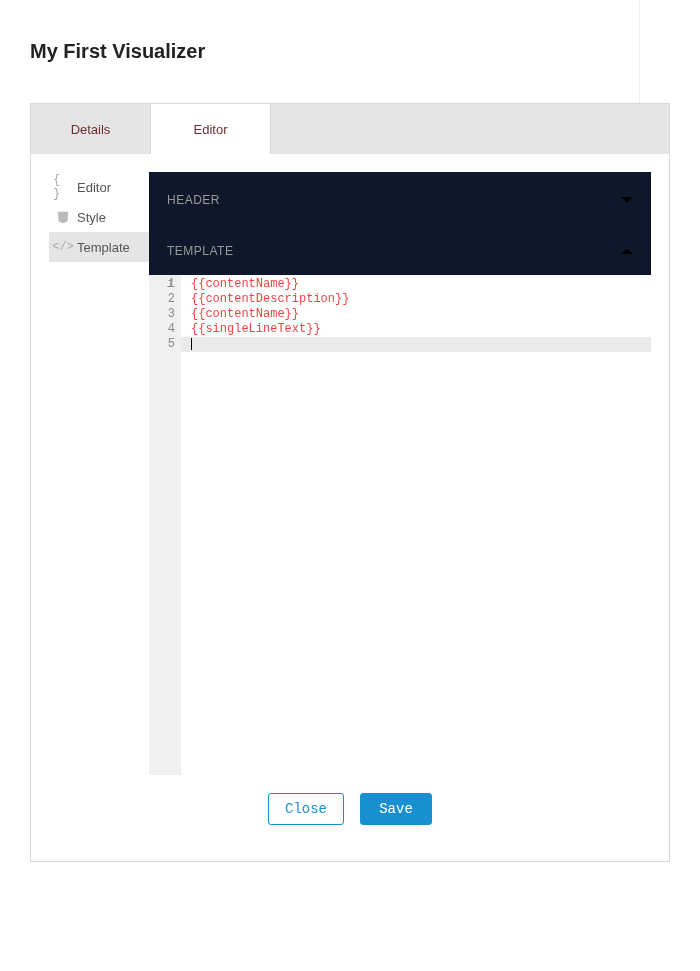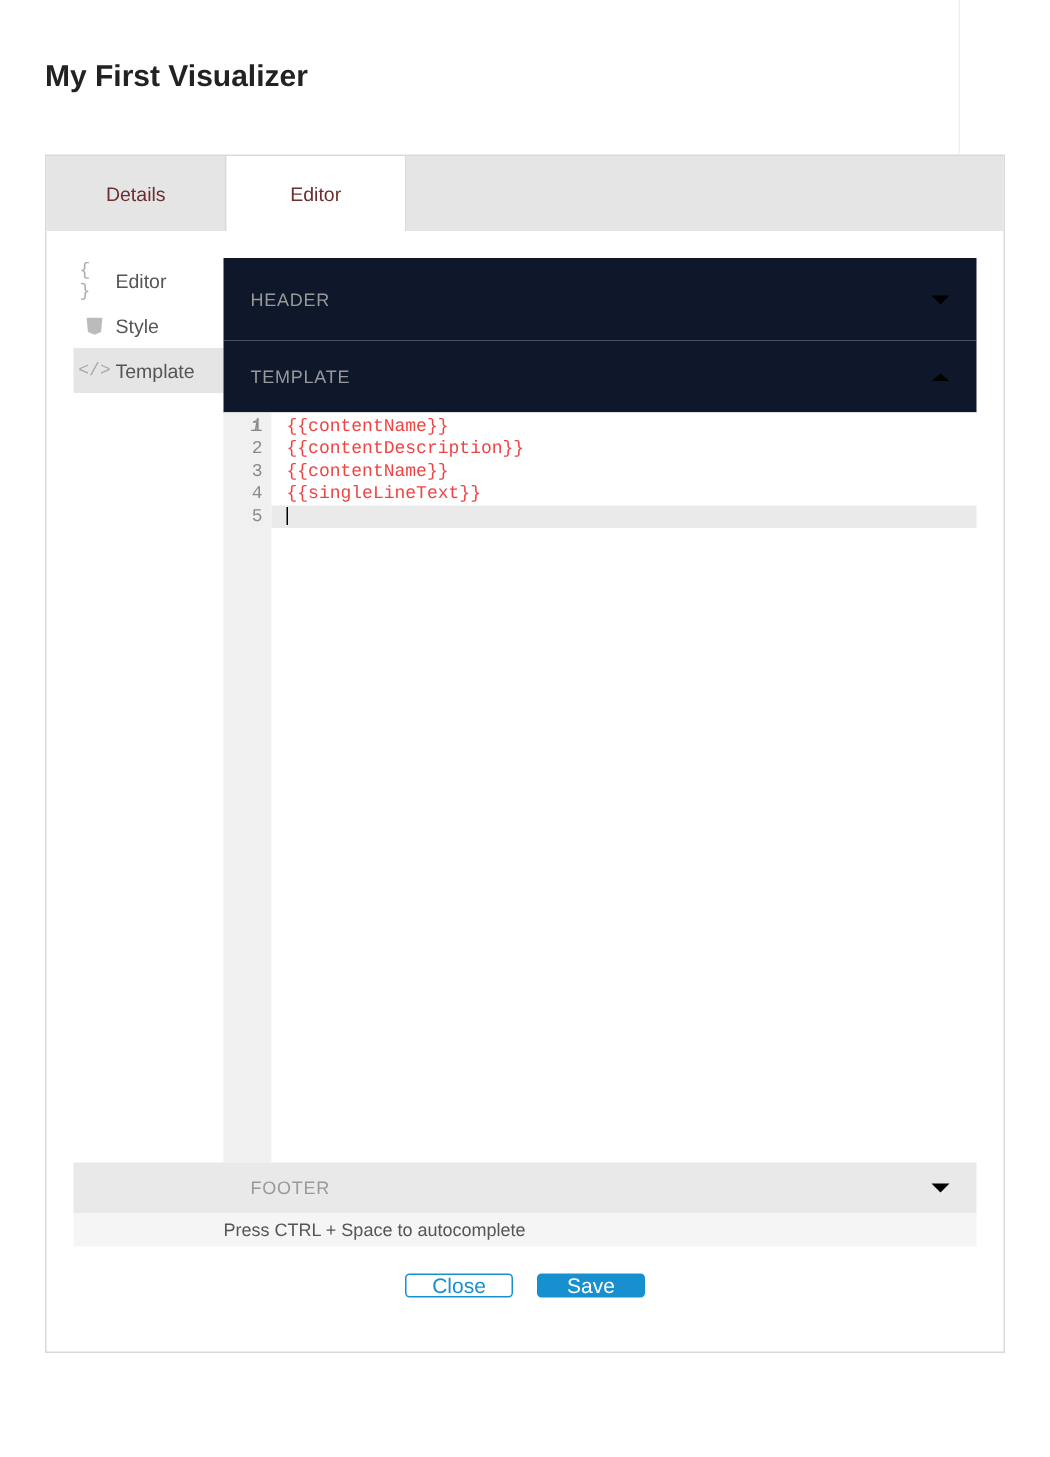--- a/index.html
+++ b/index.html
@@ -177,29 +177,30 @@
       background: #f5f5f5;
       height: 22px;
     }
     .button-bar {
       display: flex;
       justify-content: center;
       gap: 16px;
       padding: 18px 0;
     }
     .btn {
-      height: 16px;
+      height: 32px;
       min-width: 72px;
       padding: 0 16px;
       font-size: 14px;
       border-radius: 3px;
       cursor: pointer;
       display: flex;
       align-items: center;
       justify-content: center;
+      font-family: Liberation Mono, monospace;
     }
     .btn-outline {
       background: #fff;
       border: 1px solid #1890d0;
       color: #1890d0;
     }
     .btn-primary {
       background: #1890d0;
       border: 1px solid #1890d0;
       color: #fff;
@@ -270,27 +271,20 @@
             <div class="code-line">{{contentName}}</div>
             <div class="code-line">{{contentDescription}}</div>
             <div class="code-line">{{contentName}}</div>
             <div class="code-line">{{singleLineText}}</div>
             <div class="code-line active-line"><span class="cursor"></span></div>
           </div>
         </div>
       </div>
     </div>
 
-    <div class="footer-section">
-      <div class="footer-bar">
-        <span class="section-label">FOOTER</span>
-        <span class="caret caret-down"></span>
-      </div>
-      <div class="hint">Press CTRL + Space to autocomplete</div>
-    </div>
 
     <div class="button-bar">
       <div class="btn btn-outline">
         <span>Close</span>
       </div>
       <div class="btn btn-primary">
         <span>Save</span>
       </div>
     </div>
   </div>

